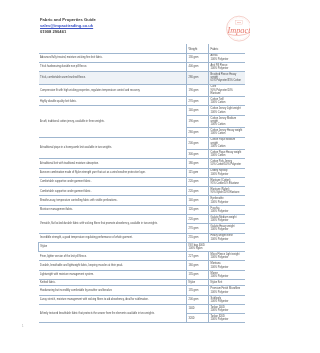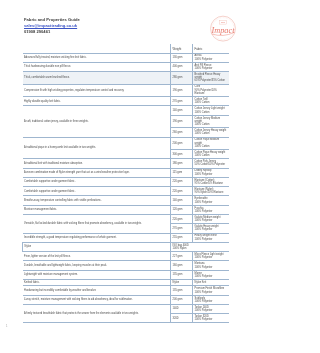--- a/index.html
+++ b/index.html
@@ -4,21 +4,21 @@
 <style>
   html,body{margin:0;padding:0;}
   body{
     width:250px;height:353px;
     background:#ffffff;
     font-family:"Liberation Sans", sans-serif;
     color:#3b3b3b;
     overflow:hidden;
     position:relative;
   }
-  .page{position:relative;width:250px;height:265px;}
+  .page{position:relative;width:250px;height:265px;margin-left:16px;}
 
   
   .hdr{position:absolute;left:24px;top:17px;line-height:1.45;}
   .hdr-title{font-size:4.1px;font-weight:bold;color:#3a3a3a;letter-spacing:.04px;}
   .hdr-mail{font-size:4.1px;font-weight:bold;color:#3b53c4;text-decoration:underline;display:block;}
   .hdr-phone{font-size:4.1px;font-weight:bold;color:#3a3a3a;display:block;}
 
   
   .logo{position:absolute;right:8px;top:12px;width:38px;height:34px;}
   .logo svg{display:block;width:100%;height:100%;}

